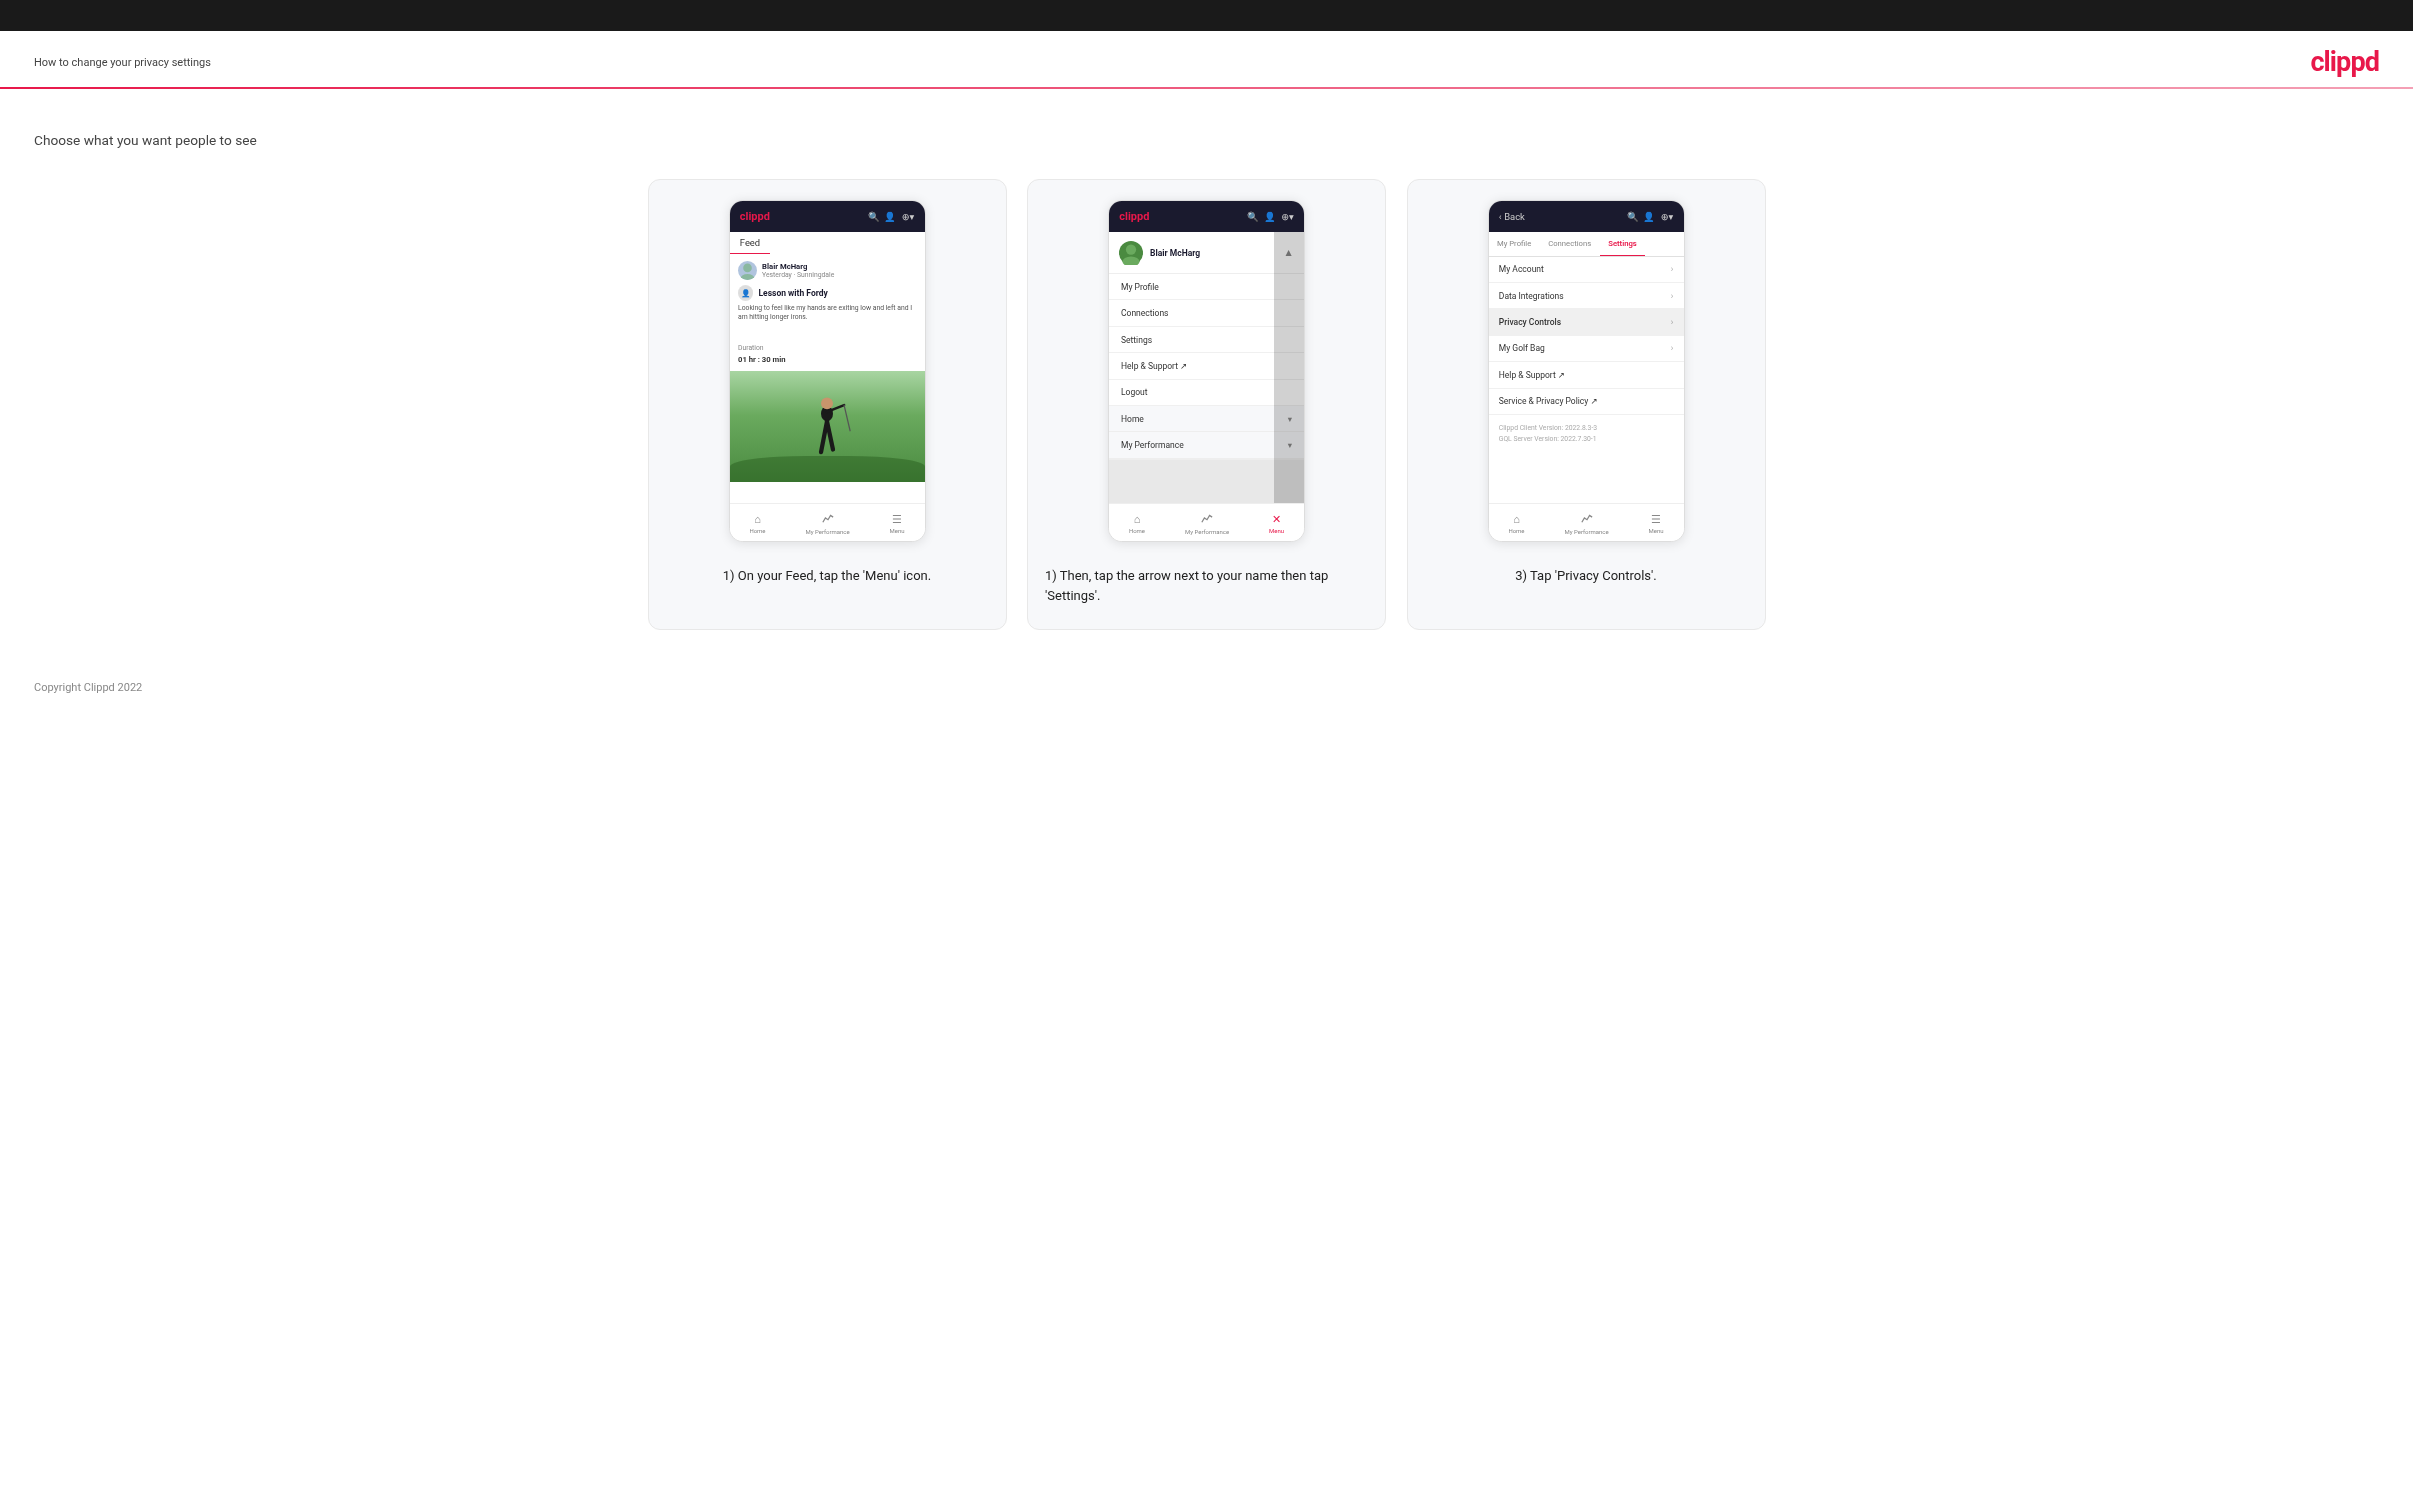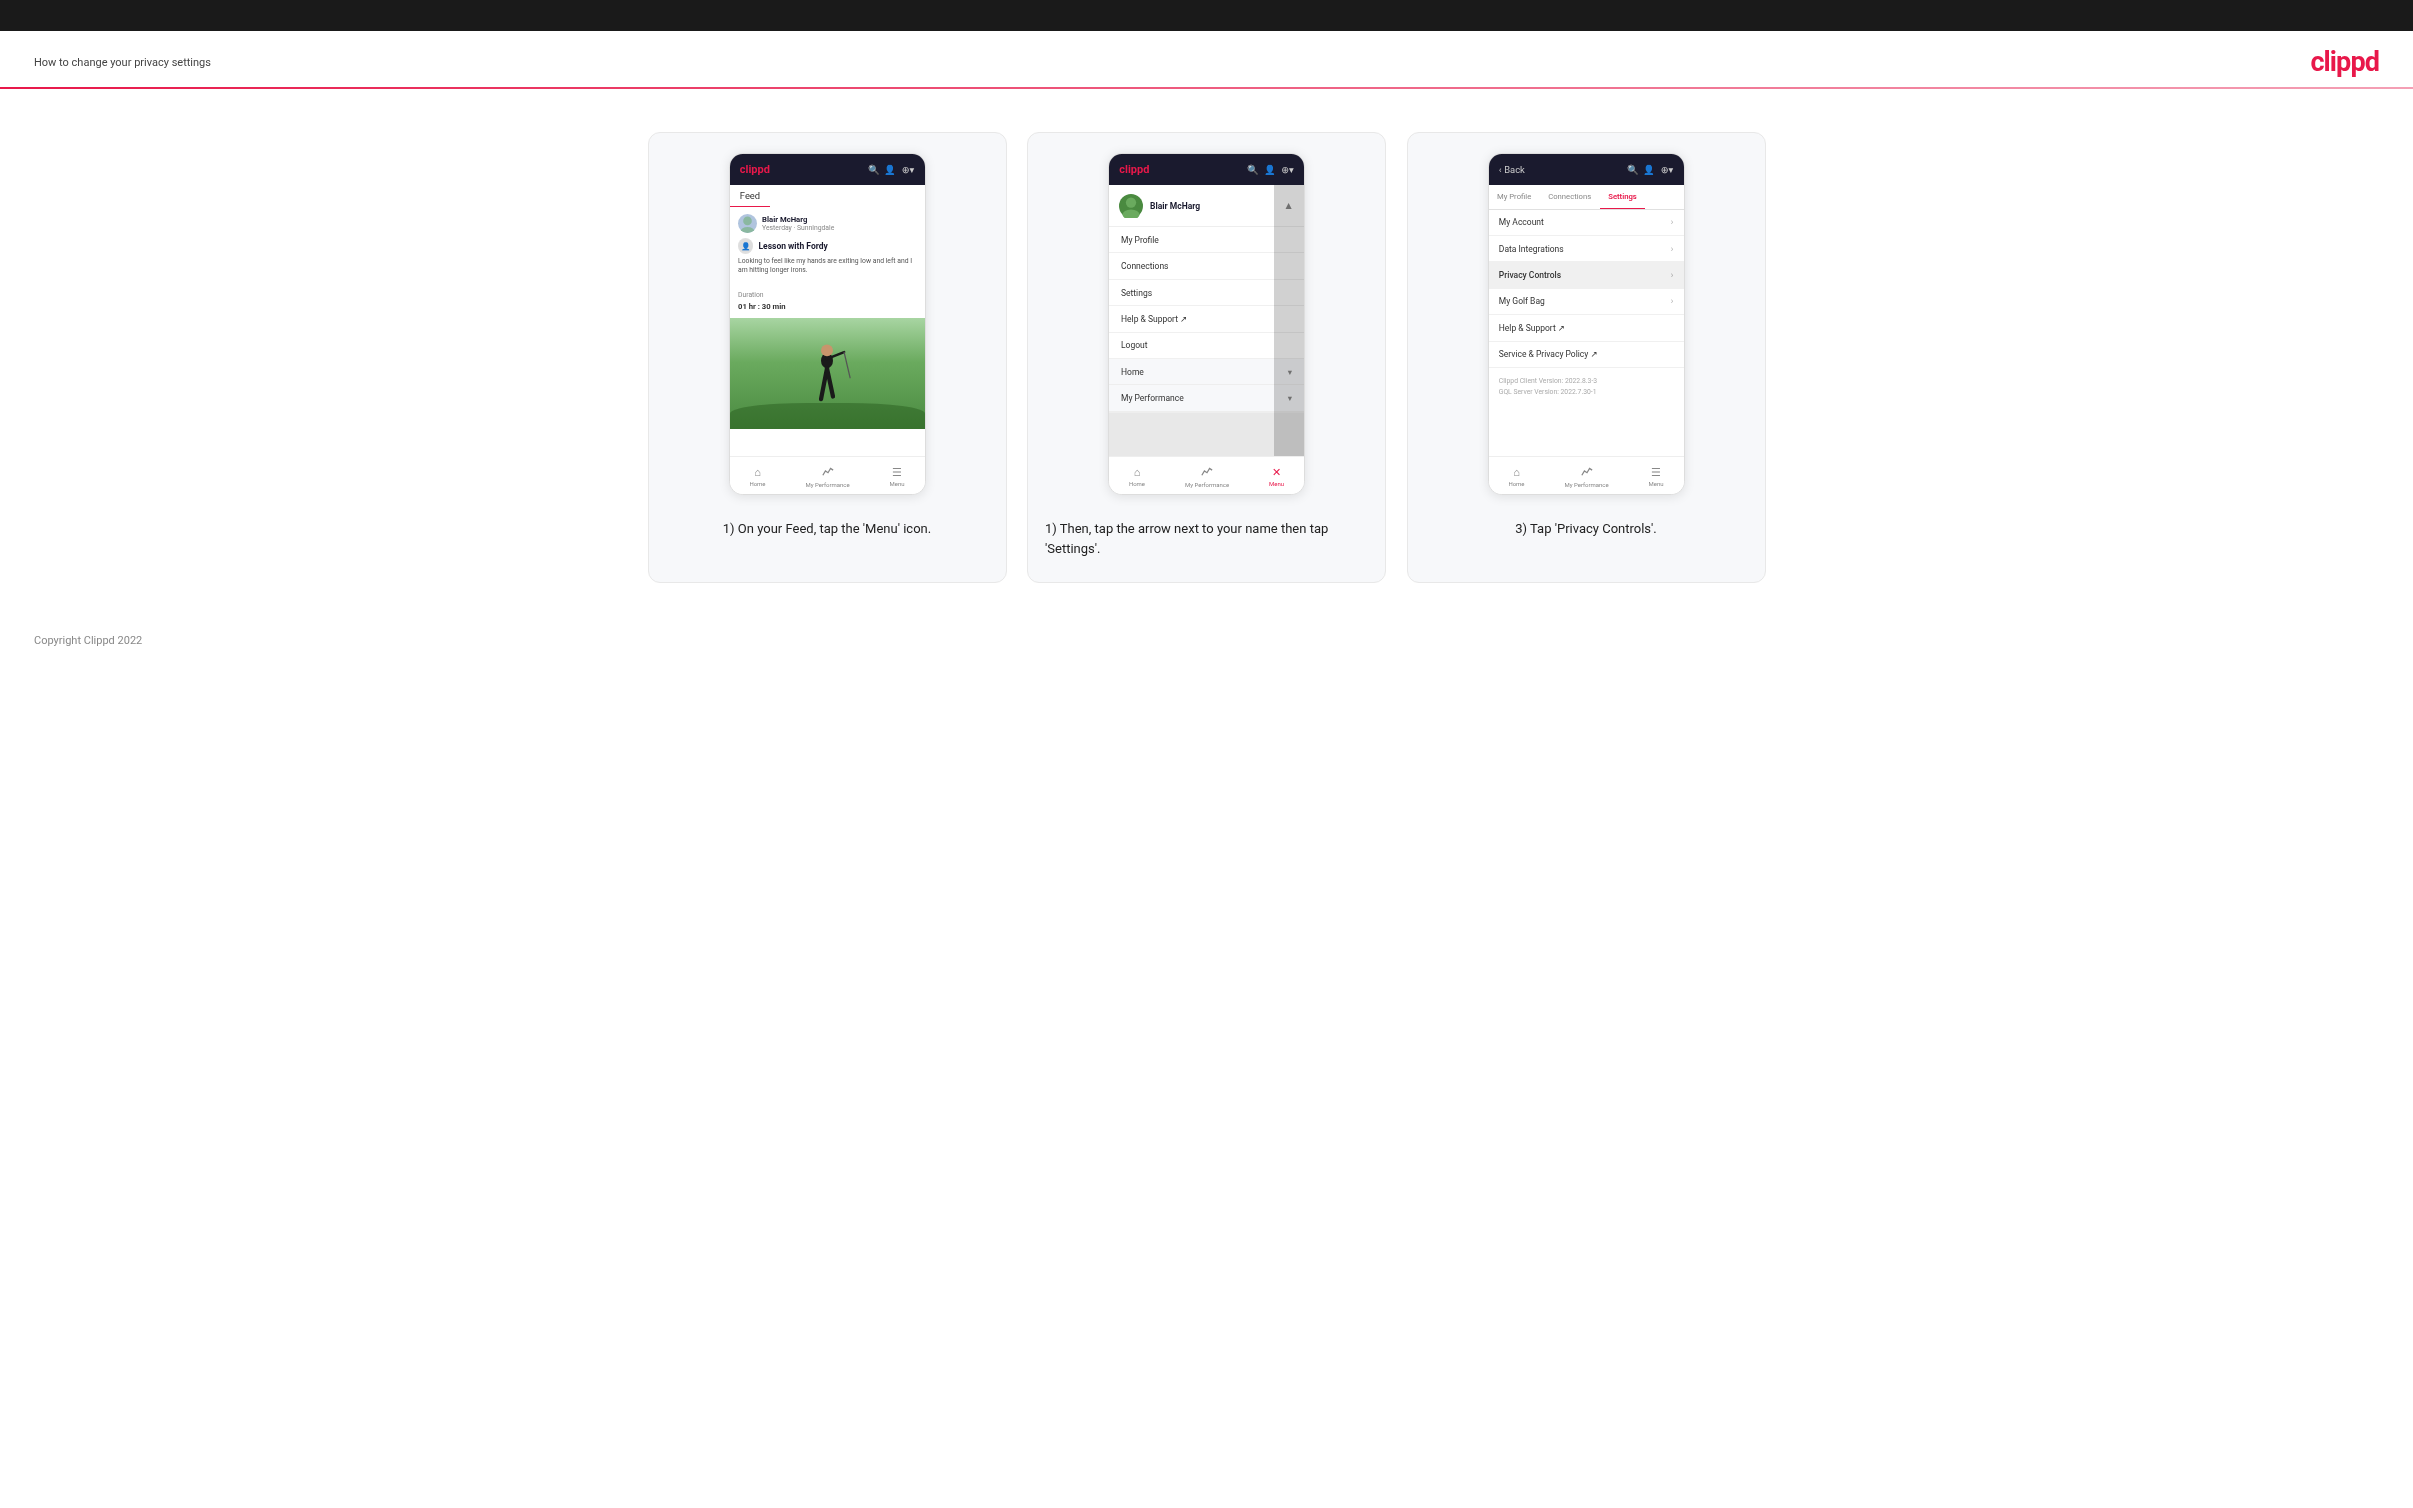--- a/index.html
+++ b/index.html
@@ -167,21 +167,21 @@
       font-size: 6.8px;
     }
     .phone1-lesson-title {
       font-weight: 700;
       font-size: 8.5px;
       color: #1a1a2e;
     }
     .phone1-lesson-desc {
       font-size: 6.8px;
       color: #555;
-      margin-bottom: 16px;
+      margin-bottom: 22px;
       line-height: 1.3;
     }
     .phone1-duration {
       font-size: 6.8px;
       color: #888;
       margin-bottom: 3.4px;
     }
     .phone1-duration-val {
       font-size: 7.7px;
       font-weight: 700;
@@ -413,20 +413,21 @@
 
 <div class="header">
   <span class="header-title">How to change your privacy settings</span>
   <span class="logo">clippd</span>
 </div>
 
 <div class="header-divider"></div>
 
 <div class="main-content">
 
+  <div class="page-subheading">Choose what you want people to see</div>
 
   <div class="steps-container">
 
     <div class="step-card">
       <div class="phone-mockup">
 
         <div class="phone1-header">
           <span class="phone1-logo">clippd</span>
           <div class="phone1-icons">
             <span>🔍</span>

